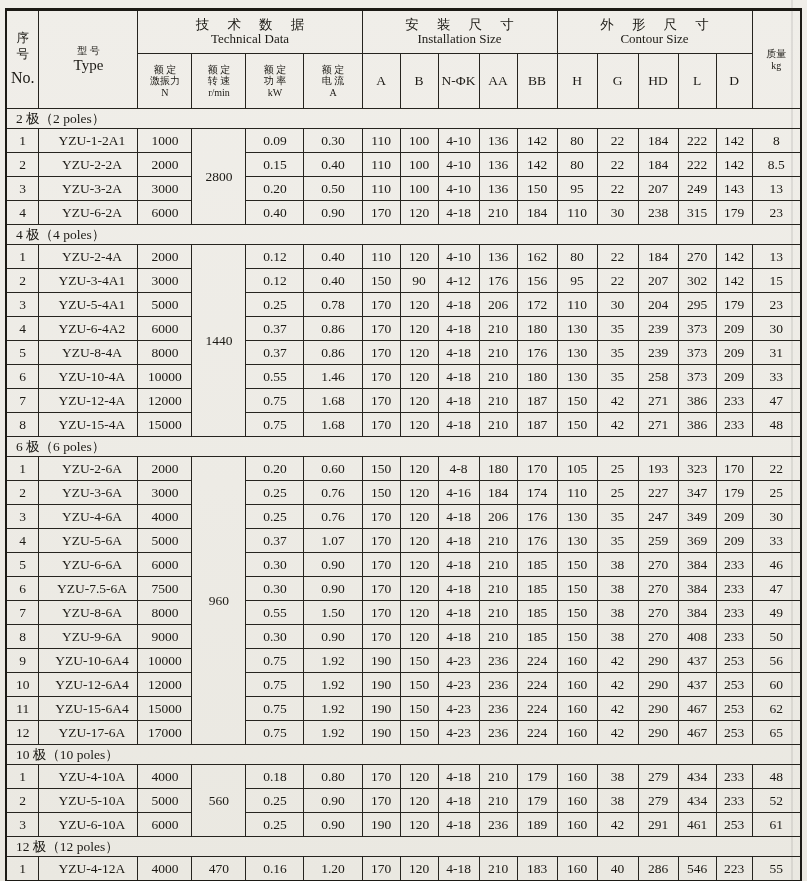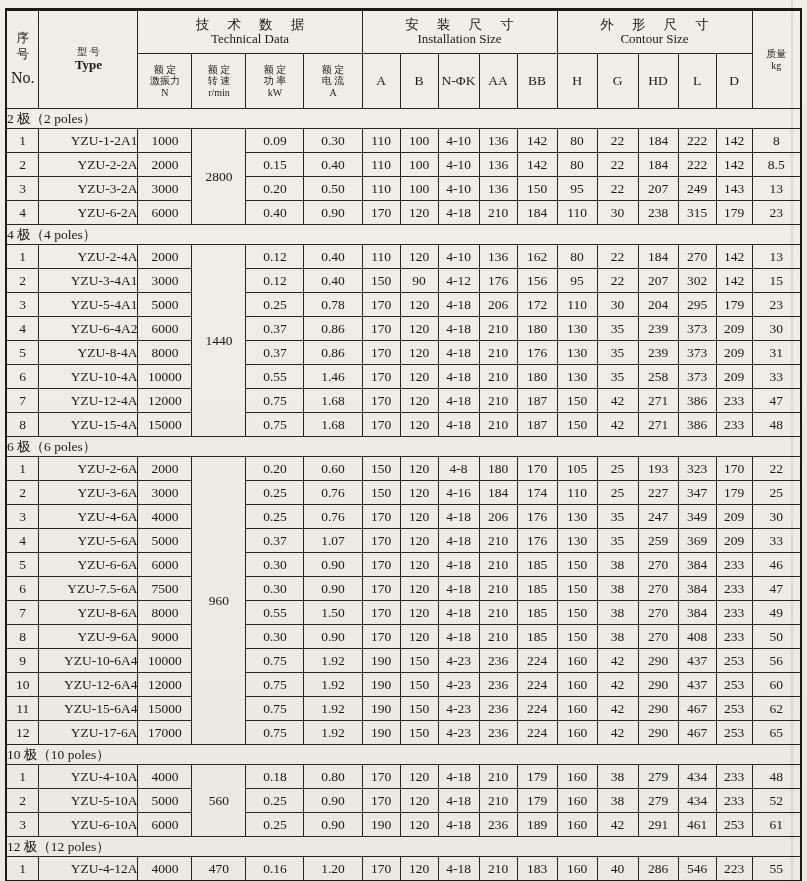--- a/index.html
+++ b/index.html
@@ -27,32 +27,32 @@
     text-align:center;vertical-align:middle;
     color:#1b1914;overflow:hidden;white-space:nowrap;
     padding:0;
   }
   table{border:2px solid #1c1a15;border-top-width:3px;}
   thead th{font-weight:normal;}
   tr.h1 th{height:42px;}
   tr.h2 th{height:54px;}
   .vstack div{line-height:1.15;}
   .zh{font-size:10px;}
-  .en{font-size:13px;font-weight:bold;}
+  .en{font-size:15px;font-weight:normal;}
   .gzh{font-size:13.5px;letter-spacing:0.55em;text-indent:0.55em;}
   .gen{font-size:13px;font-weight:normal;}
   .sub3{font-size:10px;line-height:1.18;}
   .letter{font-size:13.5px;}
   .no-h div{line-height:1.25;font-size:12.5px;}
   .no-h .noen{font-size:16px;margin-top:6px;}
   td.c-num{font-size:13.5px;height:23px;line-height:23px;}
-  td.c-type{font-size:13.5px;text-align:right;padding-left:7px;}
+  td.c-type{font-size:13.5px;text-align:center;padding-left:7px;}
   td.c-speed{font-size:13.5px;margin-top:32px;}
   tr.section-row td{
-    text-align:left;height:19px;line-height:19px;
+    text-align:left;padding-left:9px;height:19px;line-height:19px;
     font-size:13.5px;
   }
 </style>
 </head>
 <body>
 
 <div class="page">
   <table>
     <colgroup>
       <col style="width:33px">

